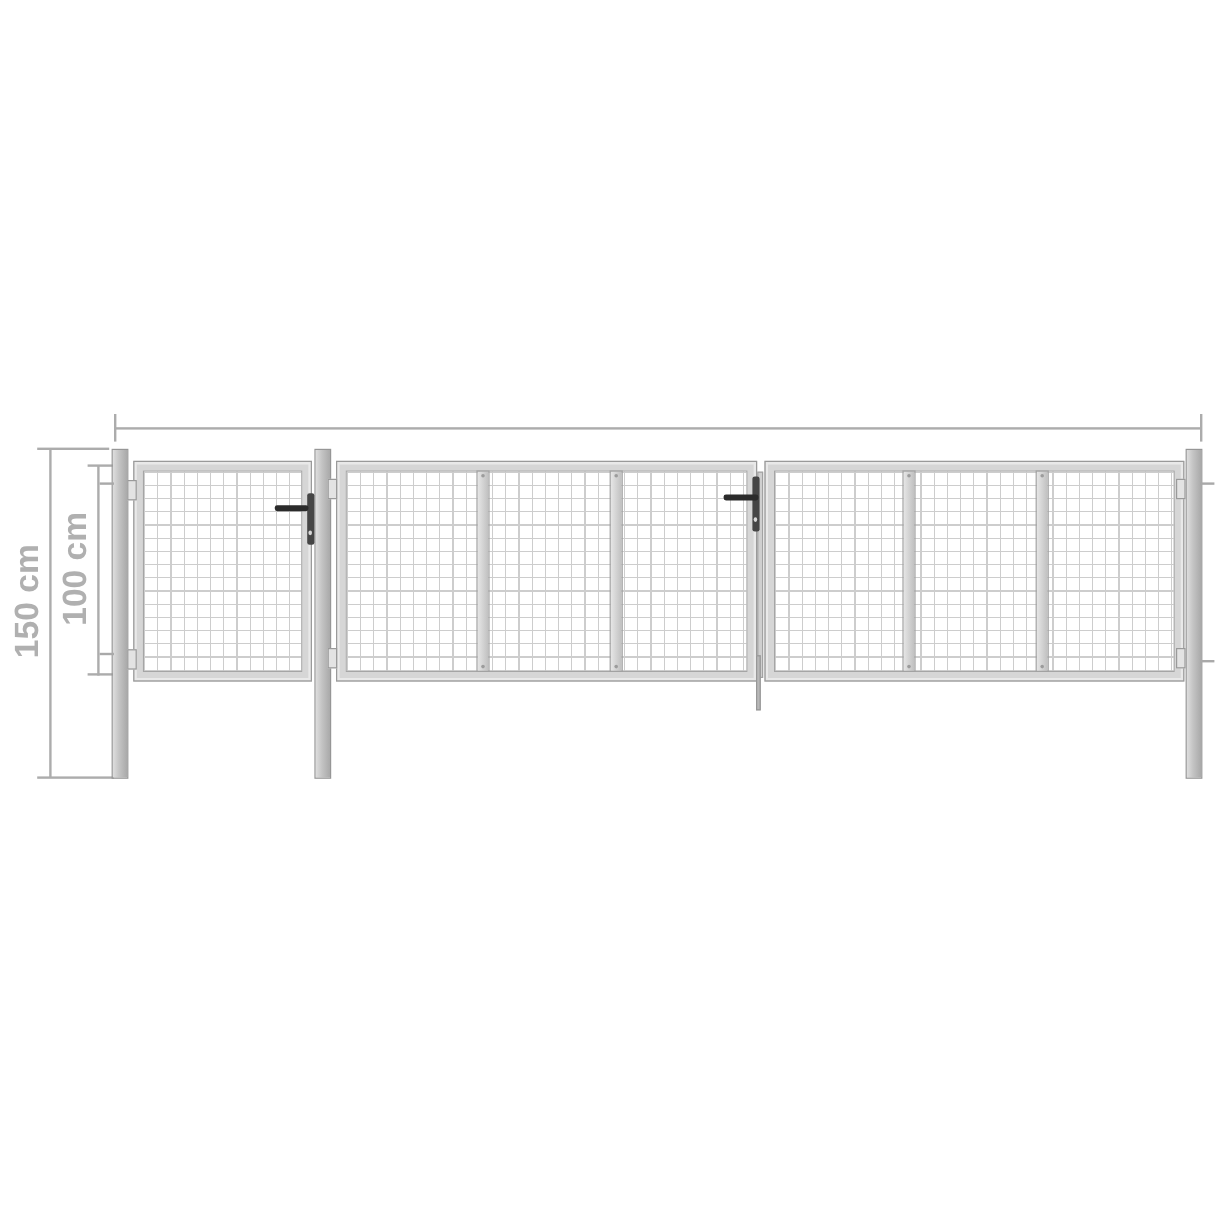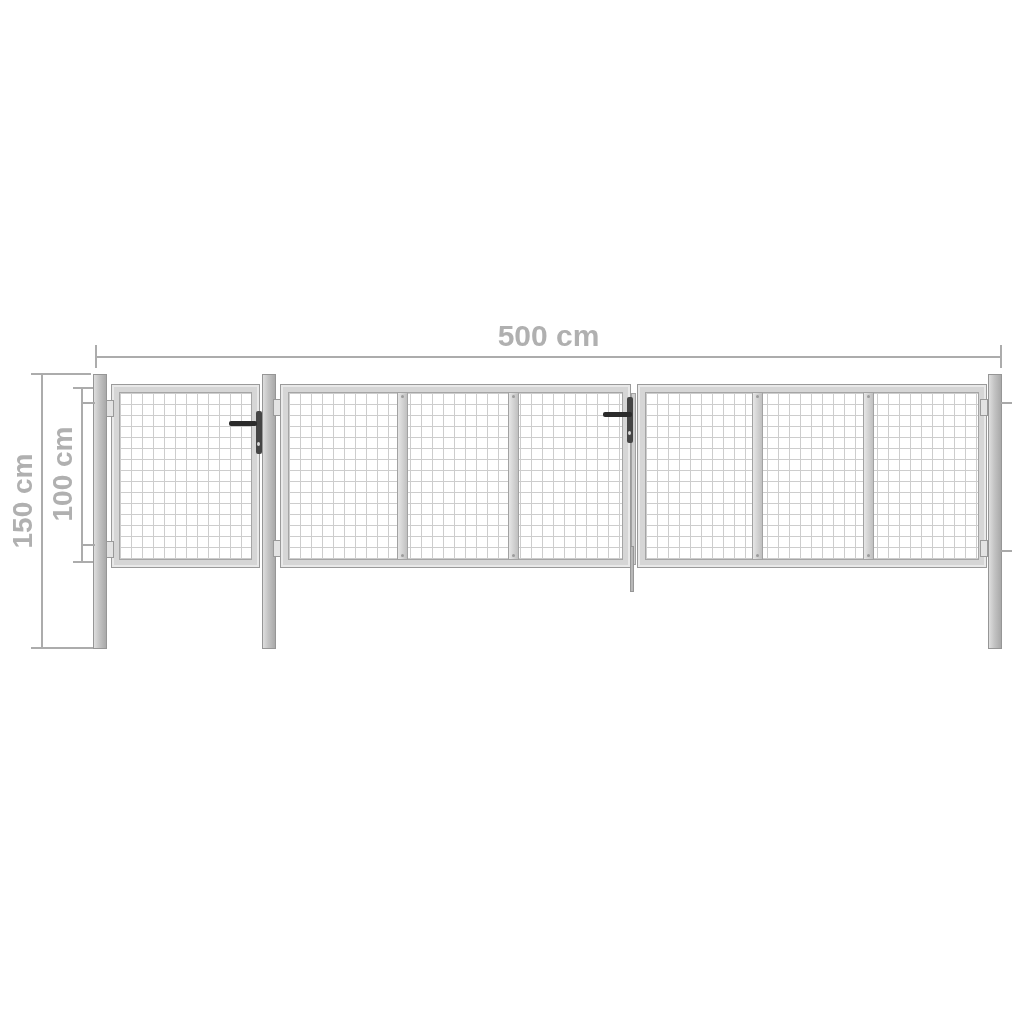--- a/index.html
+++ b/index.html
@@ -97,21 +97,20 @@
     left:1px;width:3px;height:4px;border-radius:50%;
     background:#d8d8d8;
     bottom:8px;
   }
 </style>
 </head>
 <body>
 
 <div class="scene">
 
-  <div class="abs dim-label" style="left:96px;top:320px;width:905px;">500 cm</div>
   <div class="abs dim-line" style="left:96px;top:356px;width:905px;height:2px;"></div>
   <div class="abs dim-line" style="left:95px;top:345px;width:2px;height:23px;"></div>
   <div class="abs dim-line" style="left:1000px;top:345px;width:2px;height:23px;"></div>
 
   <div class="abs dim-label vert" style="left:-47px;top:485px;width:140px;">150 cm</div>
   <div class="abs dim-line" style="left:41px;top:374px;width:2px;height:274px;"></div>
   <div class="abs dim-line" style="left:31px;top:373px;width:60px;height:2px;"></div>
   <div class="abs dim-line" style="left:31px;top:647px;width:64px;height:2px;"></div>
 
   <div class="abs dim-label vert" style="left:-2px;top:458px;width:130px;">100 cm</div>

